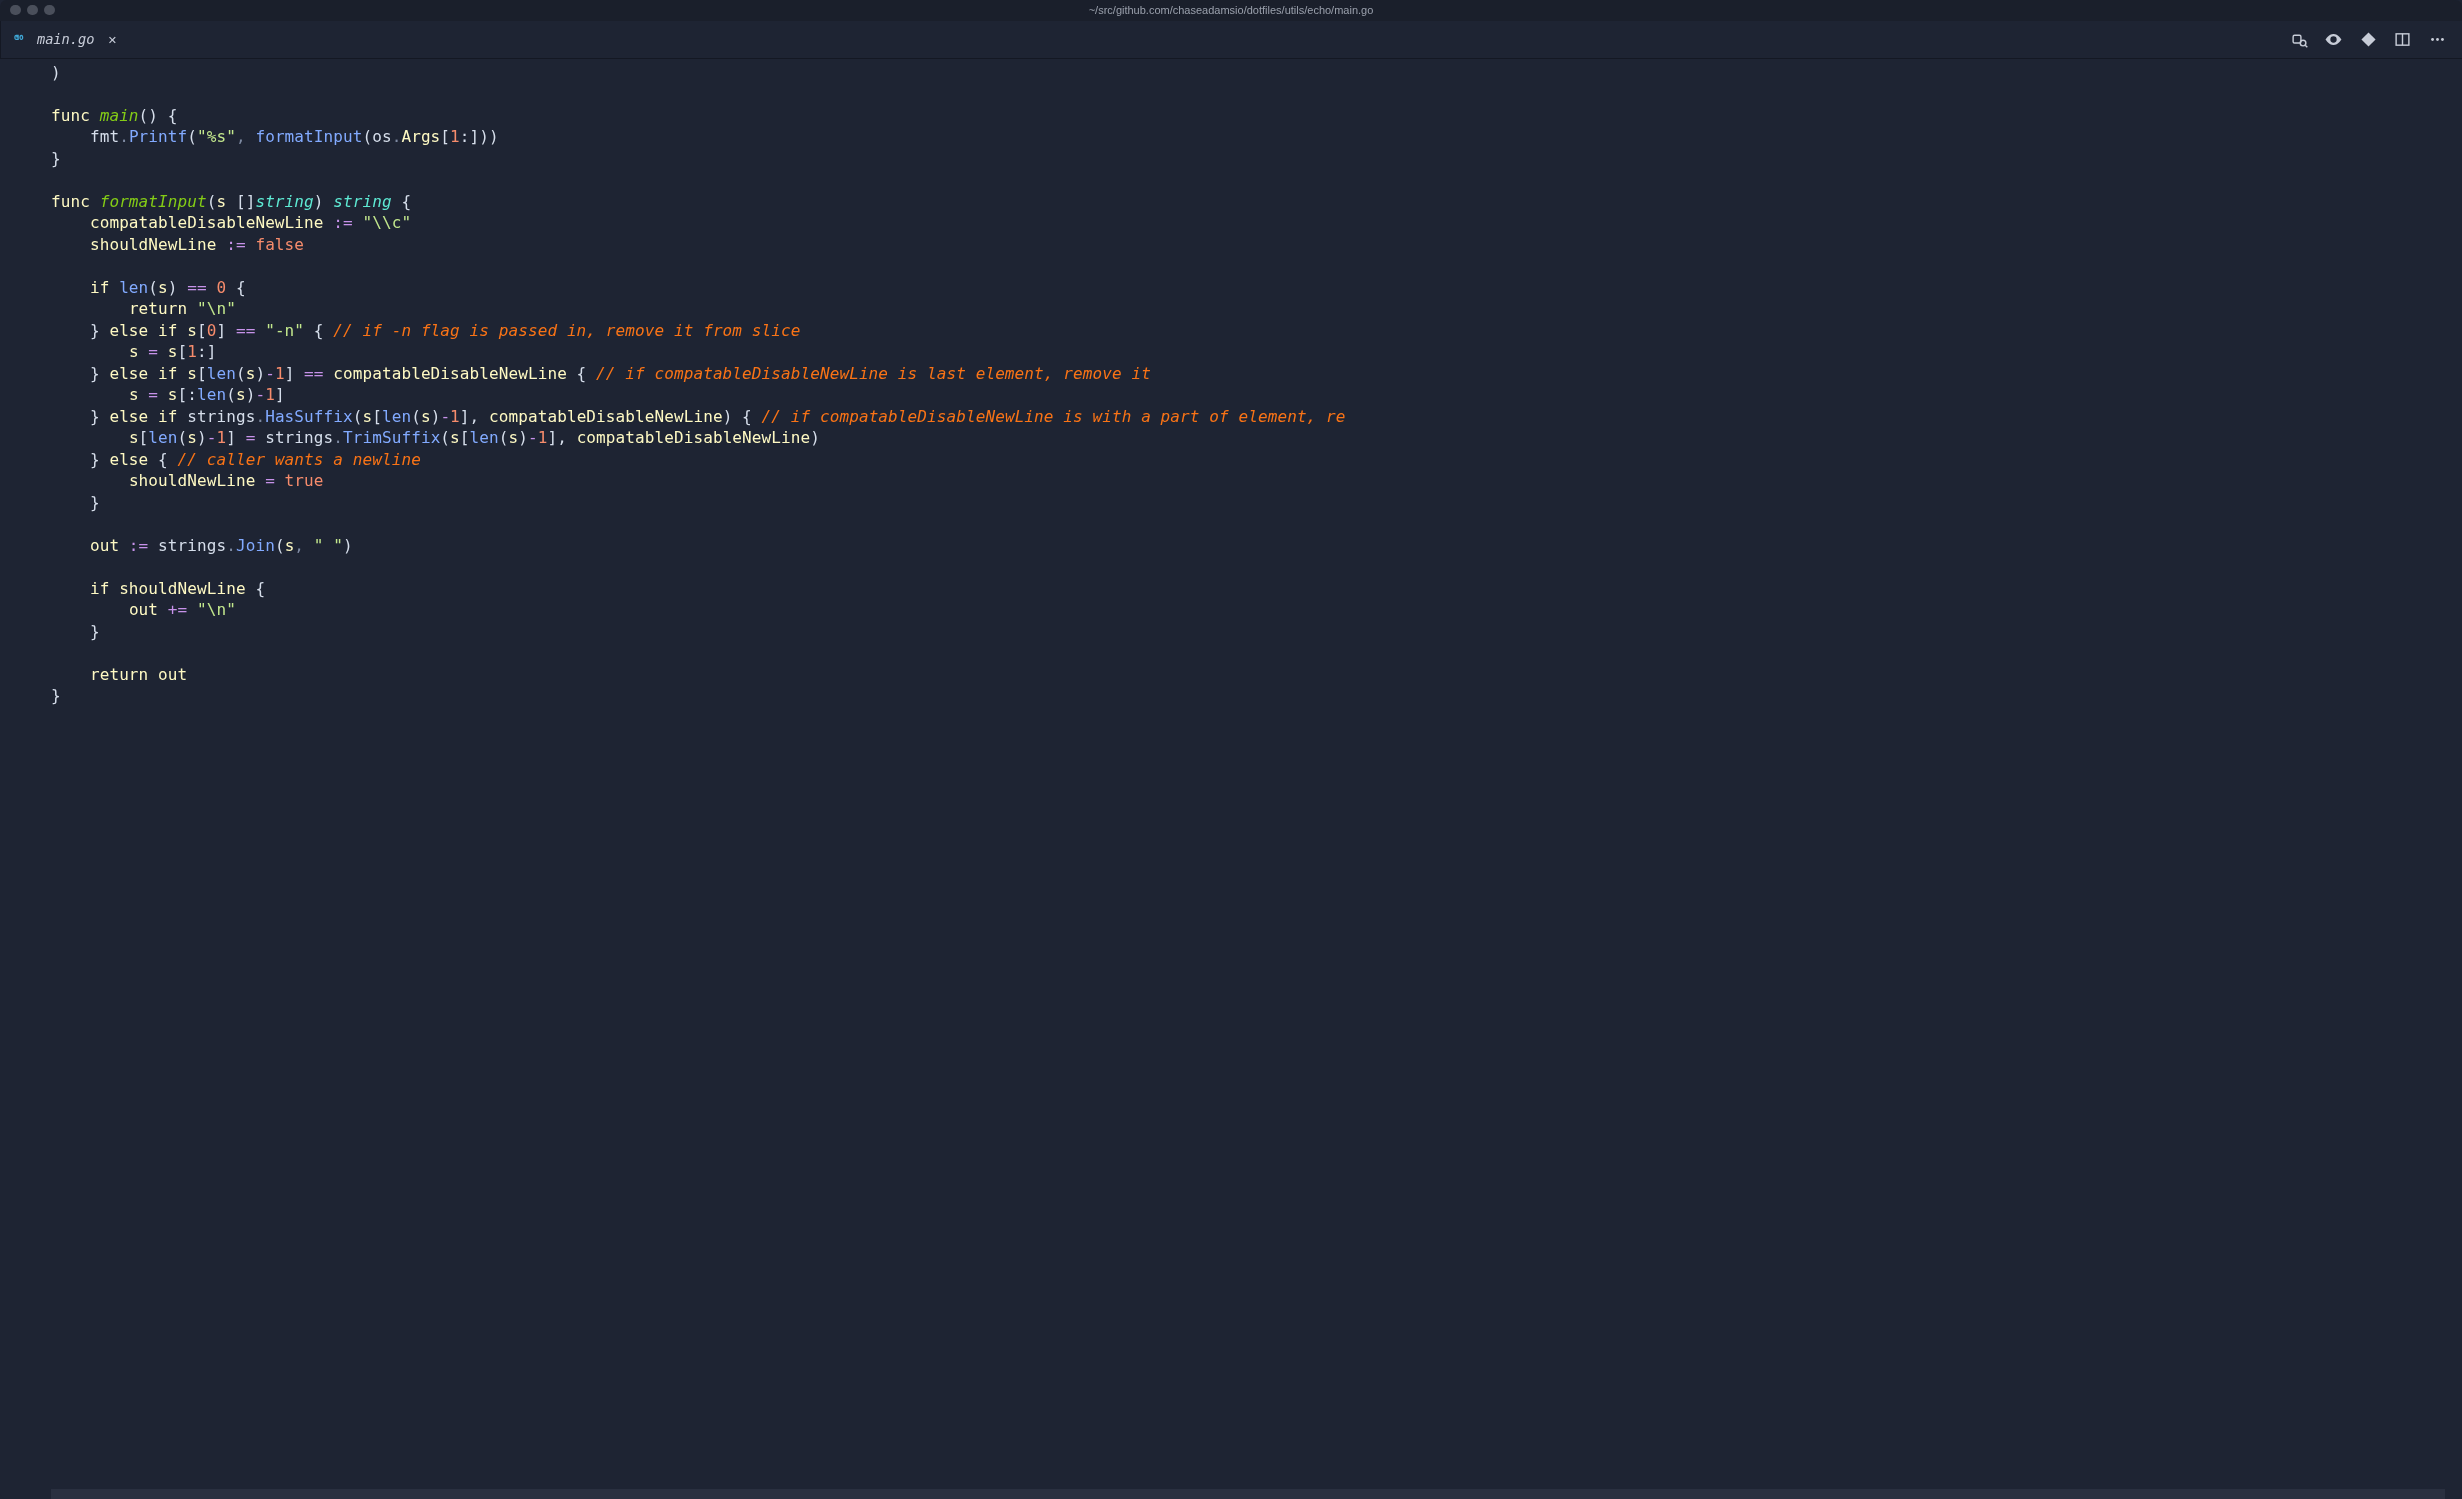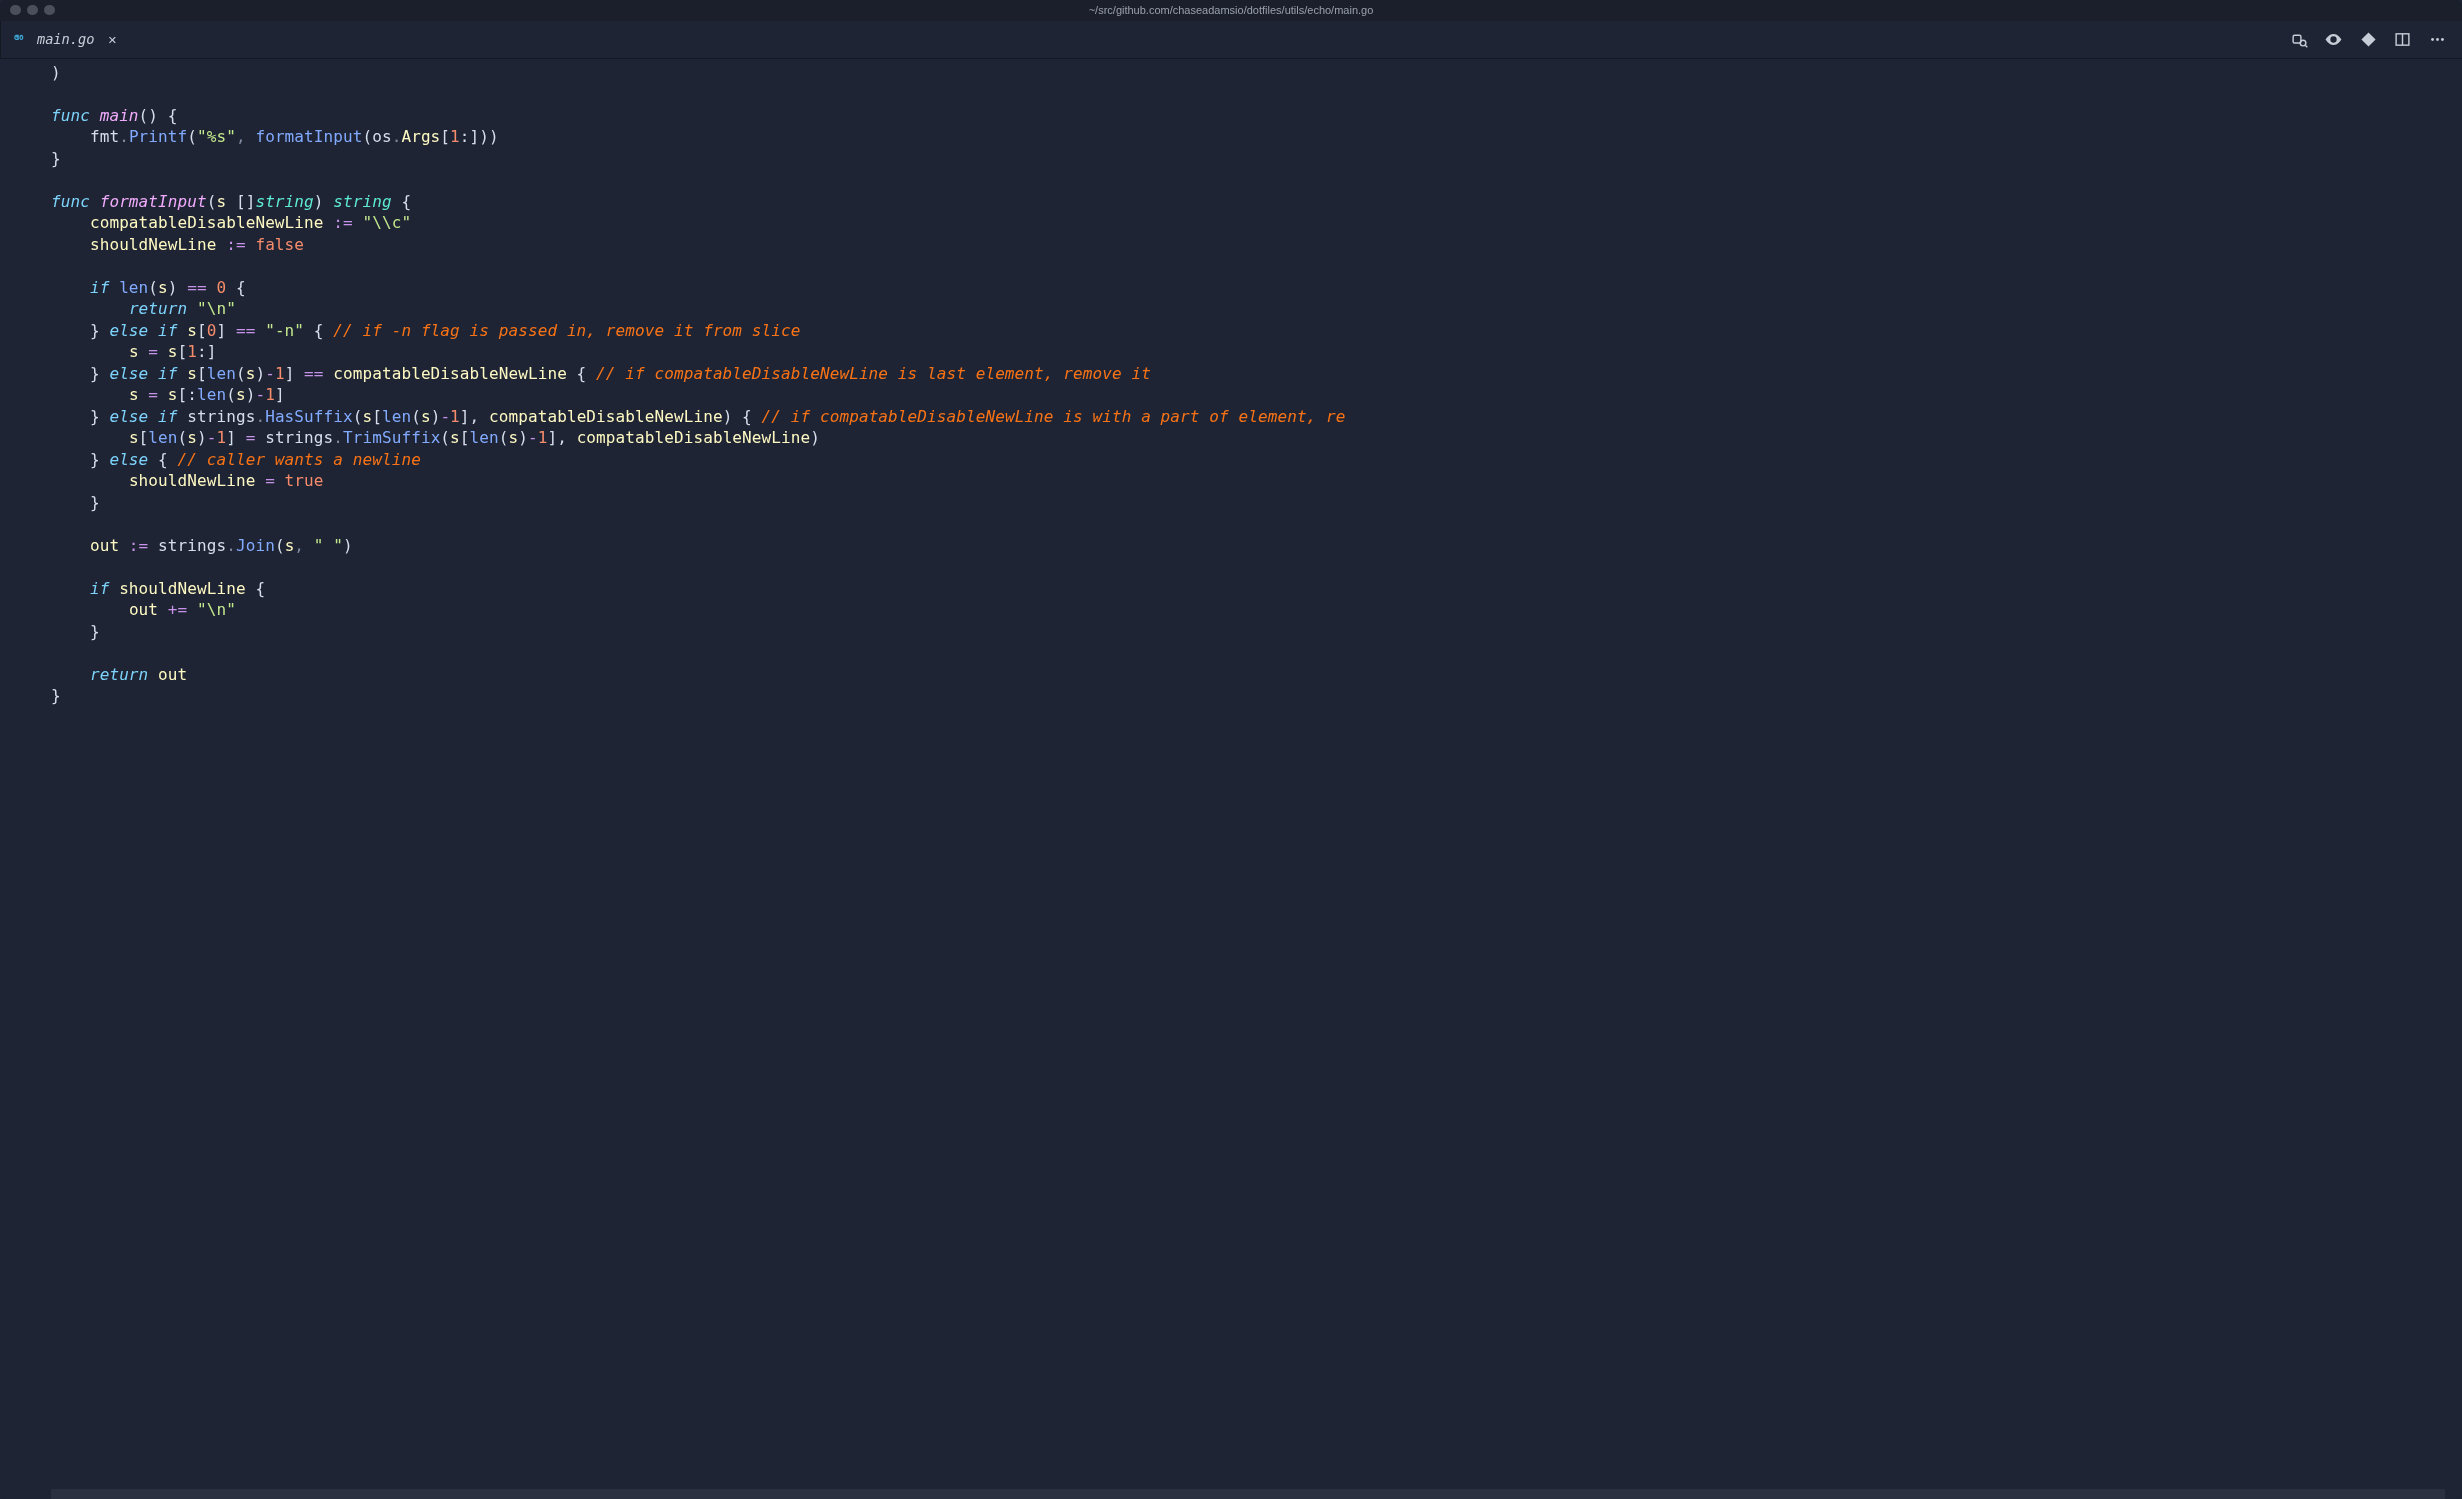--- a/index.html
+++ b/index.html
@@ -116,23 +116,23 @@
   .scrollbar {
     position: absolute;
     bottom: 0;
     left: 51px;
     right: 17px;
     height: 10.3px;
     background: #2a3040;
     border-radius: 0;
   }
   
-  .kw      { color: #7dd3fc; font-style: italic; }         
+  .kw      { color: #fef9c3; }         
   .fn      { color: #82aaff; }         
-  .fndef   { color: #f0abfc; font-style: italic; }
+  .fndef   { color: #84cc16; font-style: italic; }
   .typ     { color: #5eead4; font-style: italic; }
   .str     { color: #c3e88d; }
   .num     { color: #f78c6c; }
   .bool    { color: #f78c6c; }
   .ident   { color: #fef9c3; }
   .pkg     { color: #d6deeb; }
   .punct   { color: #7e8aa2; }
   .op      { color: #c792ea; }
   .paren   { color: #d6deeb; }
   .comment { color: #f97316; font-style: italic; }

